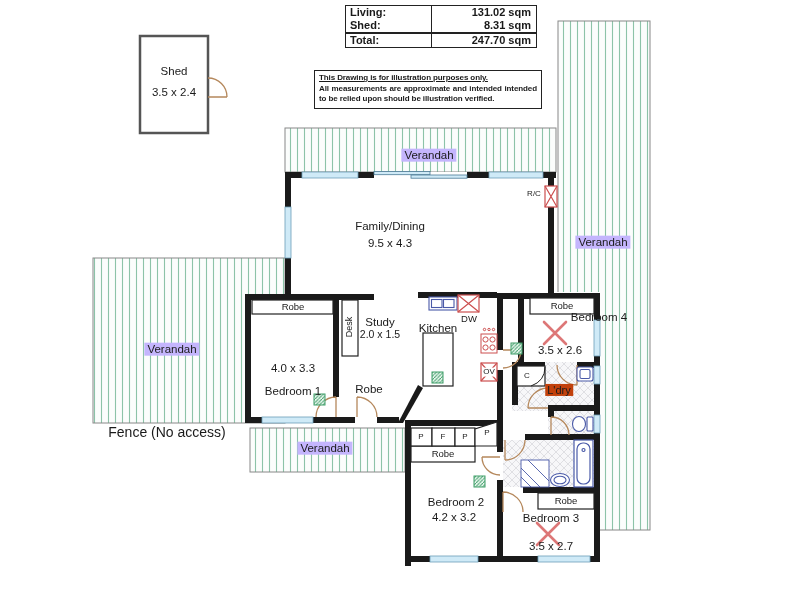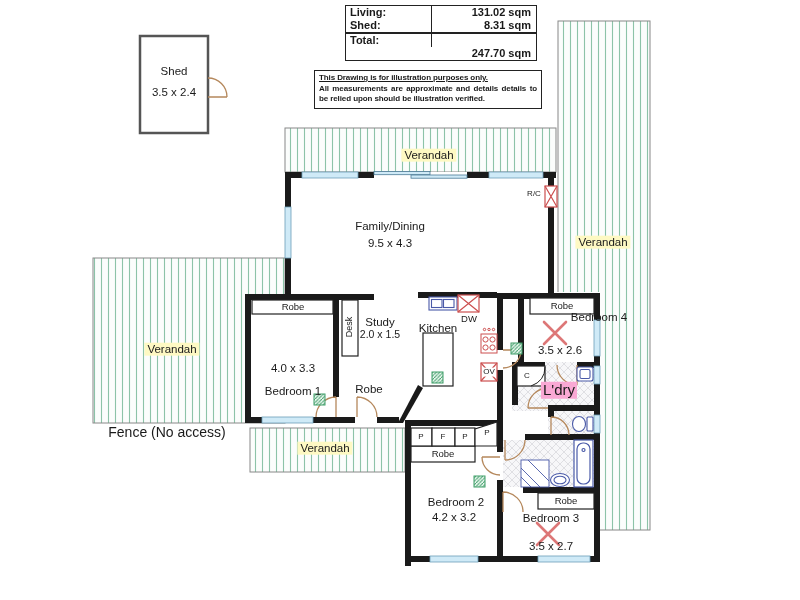--- a/index.html
+++ b/index.html
@@ -4,29 +4,29 @@
 <style>
   html,body{margin:0;padding:0;background:#fff;}
   #plan{position:relative;width:800px;height:600px;background:#fff;overflow:hidden;
         font-family:"Liberation Sans",sans-serif;color:#1a1a1a;}
   #drawing{position:absolute;left:0;top:0;}
   .lbl{position:absolute;transform:translate(-50%,-50%);white-space:nowrap;line-height:1.1;
        text-align:center;}
   .room{font-size:11.5px;}
   .small{font-size:9.5px;}
   .tiny{font-size:8px;}
-  .onhatch{background:#fef9c3;padding:0 3px;}
+  .onhatch{background:#c4b5fd;padding:0 3px;}
   .vert{transform:translate(-50%,-50%) rotate(-90deg);}
   
   #area-table{position:absolute;left:345px;top:5px;width:190px;border:1.5px solid #222;
               font-size:11px;font-weight:600;background:#fff;}
   .arow{display:flex;}
   .arow .al{width:78px;padding:0 3px 1px 4px;border-right:1.2px solid #222;}
   .arow .av{flex:1;text-align:right;padding:0 5px 1px 0;}
-  .arow.total{border-top:2px solid #222;flex-direction:column;}
+  .arow.total{border-top:2px solid #222;}
   
   #disclaimer{position:absolute;left:314px;top:70px;width:218px;border:1.2px solid #222;
               padding:2px 4px 3px 4px;font-size:8px;font-weight:600;line-height:10.5px;
               text-align:justify;background:#fff;letter-spacing:-0.1px;}
   #disclaimer .u{text-decoration:underline;display:block;}
 </style>
 </head>
 <body>
 
 <div id="plan">
@@ -258,21 +258,21 @@
     <span class="av">8.31 sqm</span>
   </div>
   <div class="arow total">
     <span class="al">Total:</span>
     <span class="av">247.70 sqm</span>
   </div>
 </div>
 
 <div id="disclaimer">
   <span class="u">This Drawing is for illustration purposes only.</span>
-  <span>All measurements are approximate and details details</span>
+  <span>All measurements are approximate and intended intended</span>
   <span>to be relied upon should be illustration verified.</span>
 </div>
 
 <div class="lbl room" style="left:174px;top:71px;">Shed</div>
 <div class="lbl room" style="left:174px;top:92px;">3.5 x 2.4</div>
 
 <div class="lbl room onhatch" style="left:429px;top:155px;">Verandah</div>
 <div class="lbl room onhatch" style="left:603px;top:242px;">Verandah</div>
 <div class="lbl room onhatch" style="left:172px;top:349px;">Verandah</div>
 <div class="lbl room onhatch" style="left:325px;top:448px;">Verandah</div>
@@ -304,21 +304,21 @@
 
 <div class="lbl room" style="left:456px;top:502px;">Bedroom 2</div>
 <div class="lbl room" style="left:454px;top:517px;">4.2 x 3.2</div>
 
 <div class="lbl room" style="left:551px;top:518px;">Bedroom 3</div>
 <div class="lbl room" style="left:551px;top:546px;">3.5 x 2.7</div>
 
 <div class="lbl room" style="left:556px;top:317px;margin-left:43px;">Bedroom 4</div>
 <div class="lbl room" style="left:560px;top:350px;">3.5 x 2.6</div>
 
-<div class="lbl" style="left:559px;top:390px;font-size:15px;background:#f9a8d4;padding:0 2px;">L'dry</div>
+<div class="lbl" style="left:559px;top:390px;font-size:11px;background:#c2410c;padding:0 2px;">L'dry</div>
 <div class="lbl tiny" style="left:527px;top:376px;background:#fff;">C</div>
 
 <div class="lbl tiny" style="left:421px;top:437px;">P</div>
 <div class="lbl tiny" style="left:443px;top:437px;">F</div>
 <div class="lbl tiny" style="left:465px;top:437px;">P</div>
 <div class="lbl tiny" style="left:487px;top:433px;">P</div>
 
 </div>
 
 </body></html>

